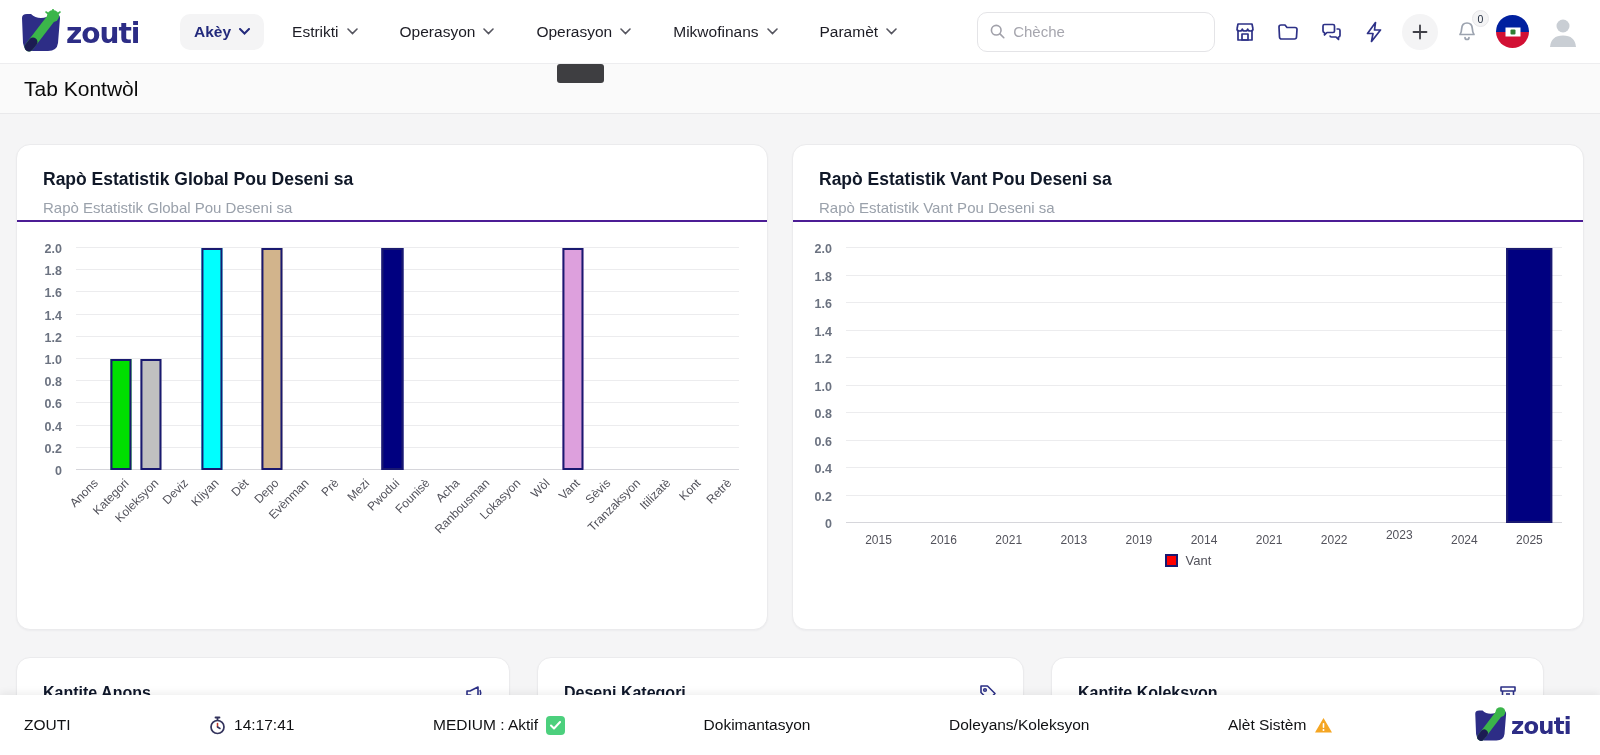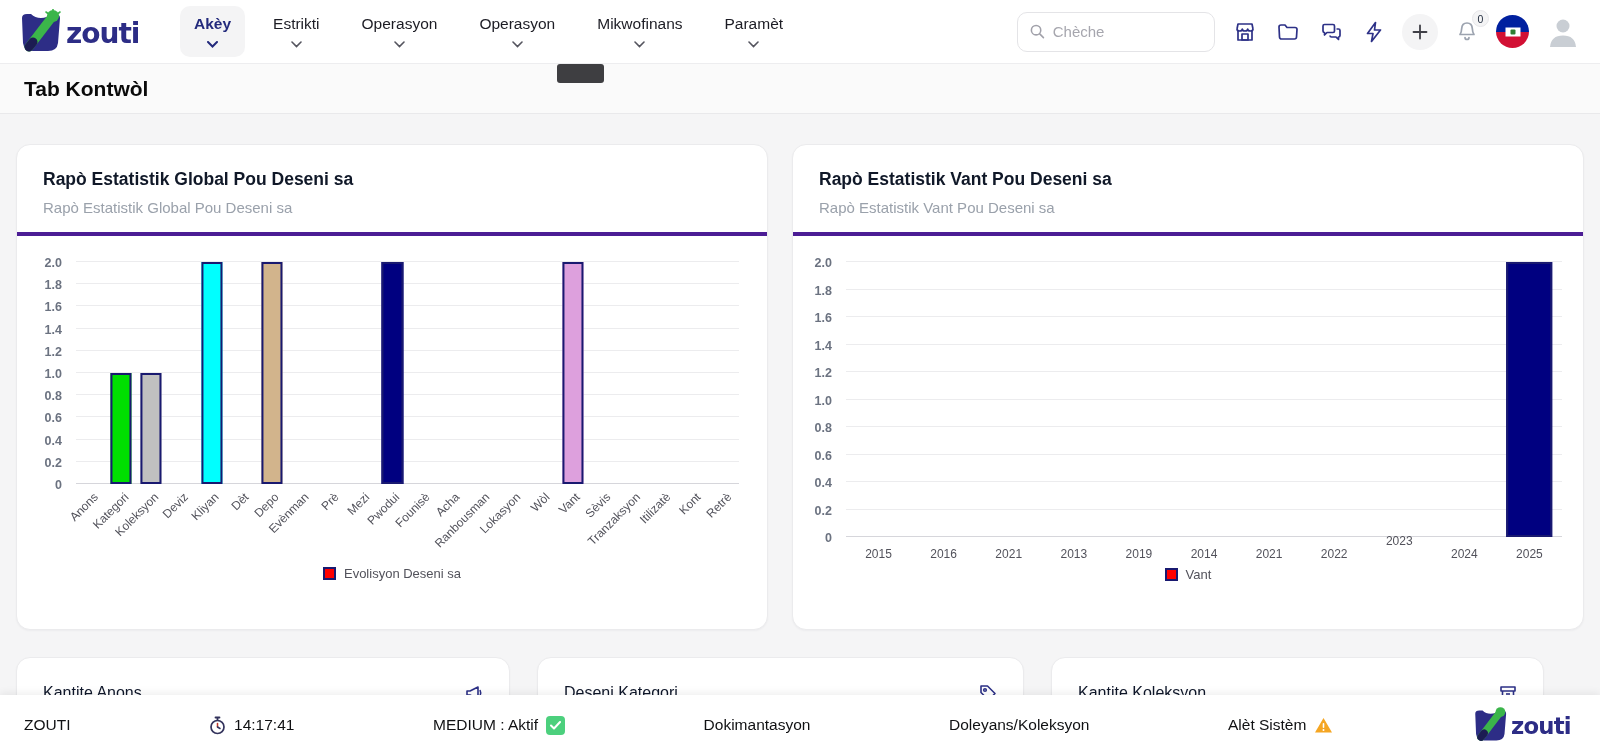--- a/index.html
+++ b/index.html
@@ -12,28 +12,28 @@
   .topbar {
     position:absolute; top:0; left:0; right:0; height:64px;
     background:#ffffff; border-bottom:1px solid #ededef;
     display:flex; align-items:center; padding:0 18px; z-index:30;
   }
   .logo { display:flex; align-items:center; margin-right:34px; cursor:pointer; }
   .mainnav { display:flex; align-items:center; gap:14px; }
   .nav-item {
     display:flex; align-items:center; gap:8px; border:none; background:transparent;
     font-family:inherit; font-size:15.5px; color:#1c1c24; font-weight:500;
-    padding:9px 14px; border-radius:10px; cursor:pointer; white-space:nowrap;flex-direction:column;
+    padding:9px 14px; border-radius:10px; cursor:pointer; white-space:nowrap;
   }
   .nav-item.active { background:#f4f4f5; color:#232a7c; font-weight:700; }
   .nav-item.active svg { stroke:#232a7c; }
   .nav-item svg { stroke:#55555f; }
   .search {
     margin-left:auto; display:flex; align-items:center; gap:8px;
-    width:198px; height:40px; border:1px solid #e4e4e7; border-radius:10px;
+    width:238px; height:40px; border:1px solid #e4e4e7; border-radius:10px;
     padding:0 12px; background:#fff;
   }
   .search input {
     border:none; outline:none; width:100%; font-family:inherit;
     font-size:15px; color:#3f3f46; background:transparent;
   }
   .search input::placeholder { color:#a6a6ae; }
   .hdr-icons { display:flex; align-items:center; gap:15px; margin-left:16px; }
   .icon-btn { background:none; border:none; cursor:pointer; display:flex; align-items:center; padding:2px; }
   .plus-btn {
@@ -58,35 +58,35 @@
     position:absolute; top:50%; left:50%; transform:translate(-50%,-50%);
     width:15px; height:9px; background:#fff; display:flex; align-items:center; justify-content:center;
   }
   .flag .palm { width:5px; height:5px; background:#2e7d32; border-radius:1px; }
   
   .heading-strip {
     position:absolute; top:64px; left:0; right:0; height:50px;
     background:#fafafa; border-bottom:1px solid #e9e9eb; z-index:10;
     display:flex; align-items:center; padding:0 24px;
   }
-  .page-title { font-size:21px; font-weight:700; color:#0a0a0a; }
+  .page-title { font-size:21px; font-weight:400; color:#0a0a0a; }
   .tooltip-remnant {
     position:absolute; left:557px; top:64px; width:47px; height:19px;
     background:#2e2e31; opacity:.92; border-radius:3px; z-index:11;
   }
   
   .content { position:absolute; top:114px; left:0; right:0; bottom:0; background:#f5f5f6; padding:30px 16px 0; }
   .cards-row { display:flex; gap:24px; }
   .card {
     background:#fff; border:1px solid #ebebed; border-radius:14px;
     box-shadow:0 1px 2px rgba(16,24,40,.04); overflow:hidden;
   }
   .card.chart-card-1 { width:752px; height:486px; }
   .card.chart-card-2 { flex:1; height:486px; }
-  .card-head { padding:24px 26px 16px; border-bottom:4px solid #4c1d95; }
+  .card-head { padding:24px 26px 4px; border-bottom:2px solid #4c1d95; }
   .card-title { font-size:17.5px; font-weight:700; color:#101828; margin-bottom:9px; }
   .card-subtitle { font-size:15px; color:#9aa1ab; }
   .chart { padding-top:26px; }
   .plot { position:relative; }
   .gridline { position:absolute; left:0; right:0; height:1px; background:#ececee; }
   .gridline.baseline { background:#d6d6db; }
   .ytick {
     position:absolute; font-size:12.5px; color:#6b7280; text-align:right;font-weight:bold;
   }
   .bar {
@@ -100,21 +100,21 @@
   .legend-swatch { width:13px; height:13px; border:2px solid #191970; display:inline-block; }
   .legend-label { font-size:13px; color:#52525b; }
   
   .bottom-row { display:flex; gap:27px; margin-top:27px; }
   .mini-card {
     background:#fff; border:1px solid #ebebed; border-radius:14px; height:120px;
     box-shadow:0 1px 2px rgba(16,24,40,.04);
   }
   .mini-card.c1 { width:494px; } .mini-card.c2 { width:487px; } .mini-card.c3 { width:493px; }
   .mini-head { display:flex; align-items:center; justify-content:space-between; padding:26px 26px 0; }
-  .mini-title { font-size:16px; font-weight:400; color:#0f172a; }
+  .mini-title { font-size:16px; font-weight:700; color:#0f172a; }
   
   .footer {
     position:absolute; bottom:0; left:0; right:0; height:60px; background:#fff;
     box-shadow:0 -2px 8px rgba(0,0,0,.07); z-index:40;
     display:flex; align-items:center; justify-content:space-between; padding:0 24px;
     font-size:15.5px; color:#101113;
   }
   .footer-item { display:flex; align-items:center; gap:8px; white-space:nowrap; }
   .footer-link { cursor:pointer; }
   .check-chip {
@@ -303,24 +303,20 @@
             <span class="xtick rot" style="right: 34.0909%; top: 228px;">Lokasyon</span>
             <span class="xtick rot" style="right: 29.5455%; top: 228px;">Wòl</span>
             <div class="bar" style="left: 75%; width: 3.18182%; height: 100%; background: rgb(221, 160, 221); border-color: rgb(25, 25, 112);"></div>
             <span class="xtick rot" style="right: 25%; top: 228px;">Vant</span>
             <span class="xtick rot" style="right: 20.4545%; top: 228px;">Sèvis</span>
             <span class="xtick rot" style="right: 15.9091%; top: 228px;">Tranzaksyon</span>
             <span class="xtick rot" style="right: 11.3636%; top: 228px;">Itilizatè</span>
             <span class="xtick rot" style="right: 6.81818%; top: 228px;">Kont</span>
             <span class="xtick rot" style="right: 2.27273%; top: 228px;">Retrè</span>
           </div>
-          <div class="legend" style="margin-top: 82px;">
-            <span class="legend-swatch" style="background: rgb(255, 0, 0); border-color: rgb(25, 25, 112);"></span>
-            <span class="legend-label">Evolisyon Deseni sa</span>
-          </div>
         </div>
     </section>
 
     <section class="card chart-card-2">
       <div class="card-head">
         <div class="card-title">Rapò Estatistik Vant Pou Deseni sa</div>
         <div class="card-subtitle">Rapò Estatistik Vant Pou Deseni sa</div>
       </div>
       <div class="chart">
           <div class="plot" style="height: 275px; margin-left: 53px; margin-right: 21px;">
@@ -347,21 +343,21 @@
             <div class="gridline" style="bottom: 275px;"></div>
             <span class="ytick" style="bottom: 267px; left: -53px; width: 39px;">2.0</span>
             <span class="xtick flat" style="left: 4.54545%; top: 285px;">2015</span>
             <span class="xtick flat" style="left: 13.6364%; top: 285px;">2016</span>
             <span class="xtick flat" style="left: 22.7273%; top: 285px;">2021</span>
             <span class="xtick flat" style="left: 31.8182%; top: 285px;">2013</span>
             <span class="xtick flat" style="left: 40.9091%; top: 285px;">2019</span>
             <span class="xtick flat" style="left: 50%; top: 285px;">2014</span>
             <span class="xtick flat" style="left: 59.0909%; top: 285px;">2021</span>
             <span class="xtick flat" style="left: 68.1818%; top: 285px;">2022</span>
-            <span class="xtick flat" style="left: 77.2727%; top: 272px;">2023</span>
+            <span class="xtick flat" style="left: 77.2727%; top: 280px;">2023</span>
             <span class="xtick flat" style="left: 86.3636%; top: 285px;">2024</span>
             <div class="bar" style="left: 95.4545%; width: 6.36364%; height: 100%; background: rgb(0, 0, 128); border-color: rgb(25, 25, 112);"></div>
             <span class="xtick flat" style="left: 95.4545%; top: 285px;">2025</span>
           </div>
           <div class="legend" style="margin-top: 30px;">
             <span class="legend-swatch" style="background: rgb(255, 0, 0); border-color: rgb(25, 25, 112);"></span>
             <span class="legend-label">Vant</span>
           </div>
         </div>
     </section>

